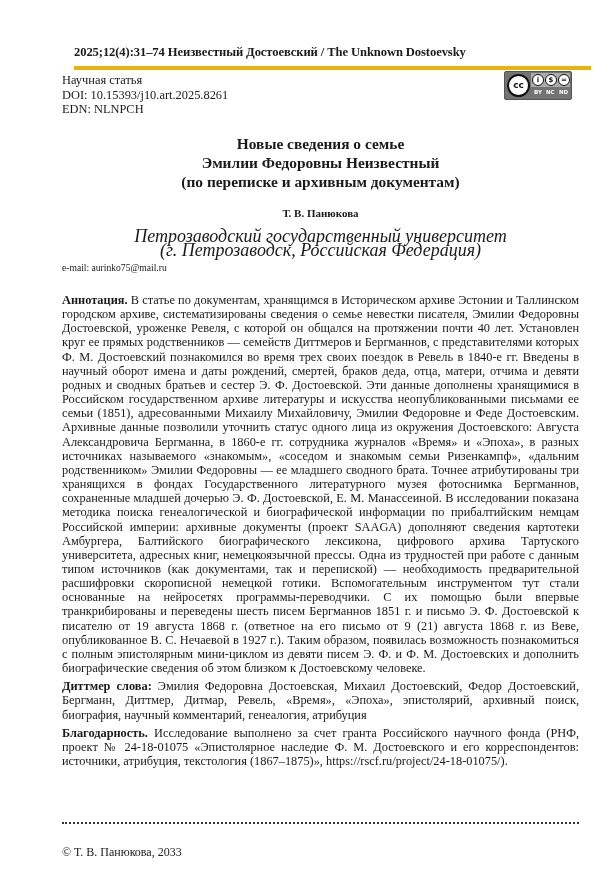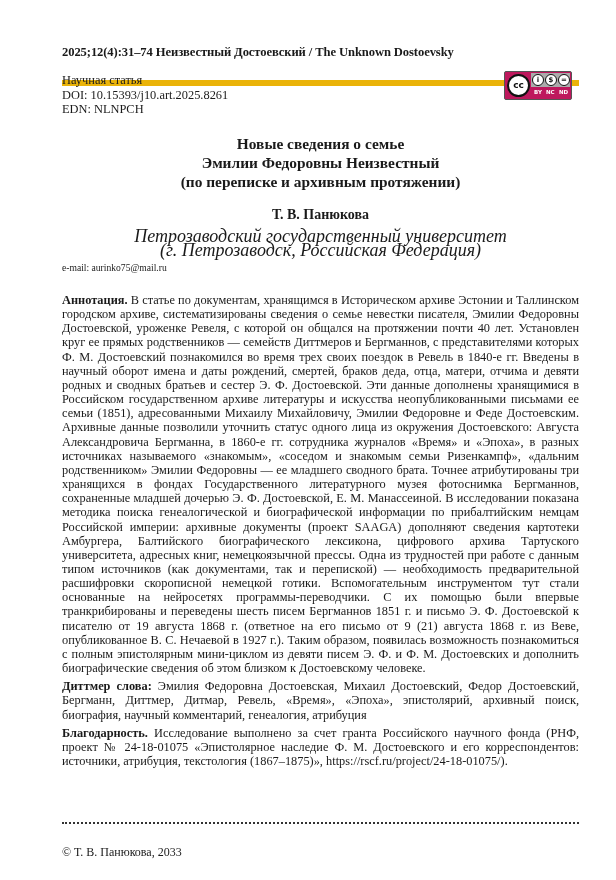--- a/index.html
+++ b/index.html
@@ -1,36 +1,36 @@
 <!DOCTYPE html>
 <html><head>
   <meta charset="utf-8">
   <style>
     html, body { margin: 0; padding: 0; background: #ffffff; }
     body { width: 616px; height: 880px; position: relative; overflow: hidden;
            font-family: "Liberation Serif", "DejaVu Serif", serif; color: #1a1a1a; }
     .page { position: absolute; left: 62px; top: 0; width: 517px; }
-    .running-head { position: absolute; top: 45px; left: 0; width: 517px;
+    .running-head { position: absolute; top: 45px; left: 12px; width: 517px;
       font-weight: bold; font-size: 12.6px; letter-spacing: -0.1px;
-      padding-bottom: 20px; border-bottom: 6px solid #eab308; white-space: nowrap; }
+      padding-bottom: 6px; border-bottom: 4px solid #eab308; white-space: nowrap; }
     .meta { position: absolute; top: 73px; left: 0; font-size: 12.4px; line-height: 14.6px; }
     .license { position: absolute; top: 71px; left: 442px; width: 68px; height: 29px;
-      background: #be185d; border-radius: 2px; border: 1px solid #555; box-sizing: border-box; }
+      background: #737373; border-radius: 2px; border: 1px solid #555; box-sizing: border-box; }
     .license .cc { position: absolute; left: 2px; top: 2px; width: 23px; height: 23px; border-radius: 50%;
       background: #fff; border: 2px solid #111; box-sizing: border-box;
       font: bold 9px "DejaVu Sans", sans-serif; color: #111; text-align: center; line-height: 19px; }
     .license .ic { position: absolute; top: 2px; width: 12px; height: 12px; border-radius: 50%;
       background: #fff; border: 1px solid #111; box-sizing: border-box;
       font: bold 7px "DejaVu Sans", sans-serif; color: #111; text-align: center; line-height: 10px; }
     .license .lbl { position: absolute; top: 17px; font: bold 5.5px "DejaVu Sans", sans-serif; color: #fff; }
     .license .band { position: absolute; left: 26px; top: 1px; right: 1px; height: 14px; background: #ababab; }
     .title { position: absolute; top: 134px; left: 0; width: 517px; text-align: center;
       font-weight: bold; font-size: 15.4px; line-height: 19px; }
     .author { position: absolute; top: 207px; left: 0; width: 517px; text-align: center;
-      font-weight: bold; font-size: 14px; }
+      font-weight: bold; font-size: 11px; }
     .affil { position: absolute; top: 229px; left: 0; width: 517px; text-align: center;
       font-style: italic; font-size: 18px; line-height: 14.4px; }
     .email { position: absolute; top: 262px; left: 0; width: 517px; text-align: left; font-size: 9.6px; }
     .body { position: absolute; top: 293px; left: 0; width: 517px; font-size: 12.35px;
       line-height: 14.15px; text-align: justify; hyphens: manual; }
     .body p { margin: 0 0 4px 0; }
     .body b { font-weight: bold; margin-top: 24px; }
     .sep { position: absolute; top: 822px; left: 0; width: 517px; height: 0;
       border-top: 2px dotted #333; }
     .copyright { position: absolute; top: 845px; left: 0; font-size: 12px; }
@@ -54,21 +54,21 @@
     <div class="ic" style="left:40px">$</div>
     <div class="ic" style="left:53px">=</div>
     <span class="lbl" style="left:29px">BY</span>
     <span class="lbl" style="left:41px">NC</span>
     <span class="lbl" style="left:54px">ND</span>
   </div>
 
   <div class="title">
     <div>Новые сведения о семье</div>
     <div>Эмилии Федоровны Неизвестный</div>
-    <div>(по переписке и архивным протяжении)</div>
+    <div>(по переписке и архивным документам)</div>
   </div>
 
   <div class="author">Т. В. Панюкова</div>
 
   <div class="affil">
     <div>Петрозаводский государственный университет</div>
     <div>(г. Петрозаводск, Российская Федерация)</div>
   </div>
 
   <div class="email">e-mail: aurinko75@mail.ru</div>

